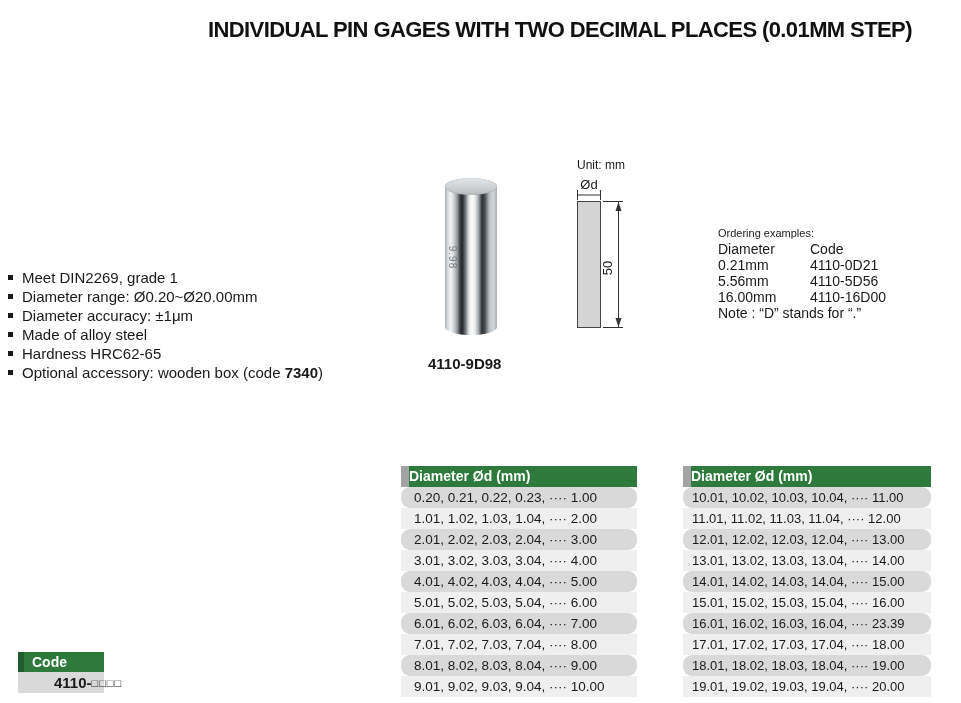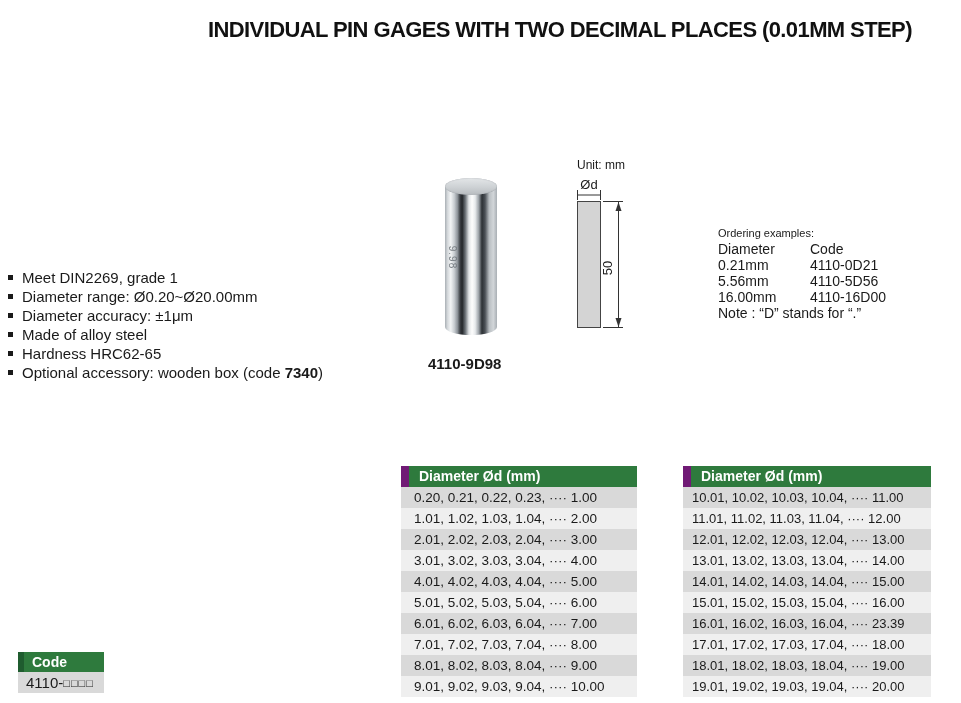--- a/index.html
+++ b/index.html
@@ -59,42 +59,42 @@
   .ordering{left:718px;top:225px;font-size:14px;line-height:16px;width:230px;}
   .ord-head{font-weight:normal;font-size:11px;}
   .ord-cols,.ord-row{display:grid;grid-template-columns:92px auto;}
   .ord-note{line-height:17px;}
 
   
   .size-table{top:466px;}
   .t1{left:401px;width:236px;}
   .t2{left:683px;width:248px;}
   .tbl-header{
-    background:#2e7a3d;border-left:8px solid #701a75;color:#fff;
+    background:#2e7a3d;border-left:8px solid #a3a3a3;color:#fff;
     font-weight:bold;font-size:14px;height:21px;line-height:21px;
-    padding-left:10px;box-sizing:border-box;
+    box-sizing:border-box;
   }
   .trow{height:21px;line-height:21px;white-space:nowrap;}
   .t1 .trow{font-size:13.5px;padding-left:13px;}
   .t2 .trow{font-size:13px;padding-left:9px;}
-  .trow.gray{background:#d9d9d9;}
+  .trow.gray{background:#d9d9d9;border-radius:9px;}
   .trow.light{background:#efefef;}
 
   
   .code-box{left:18px;top:652px;width:86px;}
   .code-header{
     background:#2e7a3d;border-left:6px solid #1f5c2f;color:#fff;
     font-weight:bold;font-size:14px;height:20px;line-height:20px;
     padding-left:8px;box-sizing:border-box;
   }
   .code-value{
     background:#d9d9d9;height:21px;line-height:21px;padding-left:8px;
     font-size:15px;box-sizing:border-box;white-space:nowrap;
   }
-  .code-value b{font-weight:normal;}
+  .code-value b{font-weight:bold;margin-left:28px;}
   .code-value .boxes{font-size:11px;letter-spacing:1px;position:relative;top:-1px;}
 </style>
 </head>
 <body>
 
 <div>
 
   <h1 class="abs title">INDIVIDUAL PIN GAGES WITH TWO DECIMAL PLACES (0.01MM STEP)</h1>
 
   <ul class="abs features" id="features">

